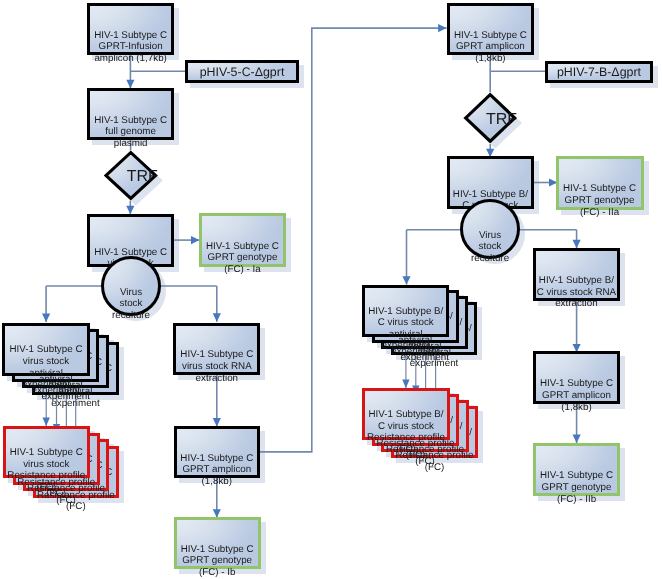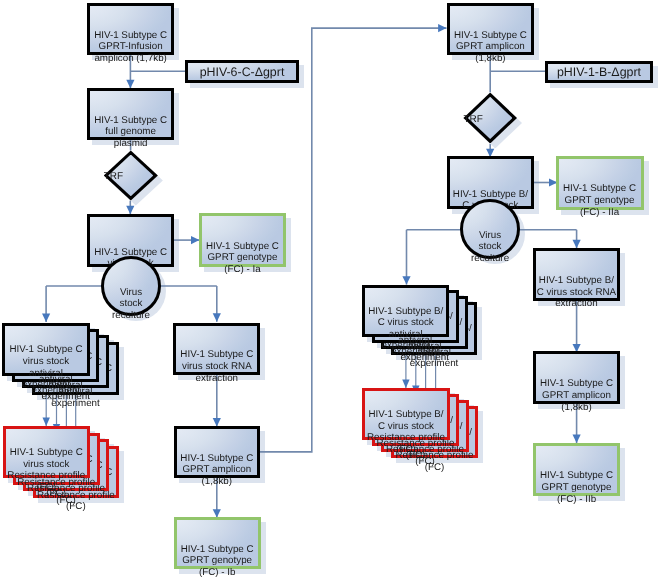--- a/index.html
+++ b/index.html
@@ -31,21 +31,21 @@
   .greenbox { border:3.4px solid #92c56b; }
   .redbox   { border:3.3px solid #d81414; }
   .labeltext { font-size:12.4px; line-height:13px; }
   .labeltext .lbl { top:1px !important; }
   .shadow { position:absolute; background:#dce3ee; }
   .dmd { position:absolute; }
   .dmd > div { position:absolute; left:0; top:0; }
   .dmd-shadow { background:#dce3ee; clip-path:polygon(50% 0, 100% 50%, 50% 100%, 0 50%); }
   .dmd-border { background:#000; clip-path:polygon(50% 0, 100% 50%, 50% 100%, 0 50%); }
   .dmd-fill { clip-path:polygon(50% 0, 100% 50%, 50% 100%, 0 50%); }
-  .dmd-label { text-align:left; font-size:10px; color:#1a1a1a; transform:translateZ(0); }
+  .dmd-label { text-align:right; font-size:16px; color:#1a1a1a; transform:translateZ(0); }
   .circ { border-radius:50%; }
   .stackwrap { position:absolute; }
   .stackwrap .node { position:absolute; }
 </style>
 </head>
 <body>
 
 <div id="canvas">
 
   <svg class="layer" id="wires" viewBox="0 0 662 579" width="662" height="579">
@@ -260,21 +260,21 @@
 Resistance profile
 (FC)</span>
   </div>
   </div>
   <div class="node boxfill blackbox" style="left:87.1px;top:3px;width:87.1px;height:52.4px;">
     <span class="lbl">HIV-1 Subtype C
 GPRT-Infusion
 amplicon (1,7kb)</span>
   </div>
   <div class="node boxfill blackbox labeltext" style="left:185.3px;top:60.3px;width:113.4px;height:22.5px;">
-    <span class="lbl">pHIV-6-C-Δgprt</span>
+    <span class="lbl">pHIV-5-C-Δgprt</span>
   </div>
   <div class="node boxfill blackbox" style="left:87.1px;top:87.5px;width:87.1px;height:52.9px;">
     <span class="lbl">HIV-1 Subtype C
 full genome
 plasmid</span>
   </div>
   <div class="node boxfill blackbox" style="left:87.2px;top:213.7px;width:86.9px;height:52.9px;">
     <span class="lbl">HIV-1 Subtype C
 virus stock</span>
   </div>
@@ -297,21 +297,21 @@
     <span class="lbl">HIV-1 Subtype C
 GPRT genotype
 (FC) - Ib</span>
   </div>
   <div class="node boxfill blackbox" style="left:447px;top:3px;width:86.8px;height:52.4px;">
     <span class="lbl">HIV-1 Subtype C
 GPRT amplicon
 (1,8kb)</span>
   </div>
   <div class="node boxfill blackbox labeltext" style="left:545.3px;top:60.6px;width:107.4px;height:22.2px;">
-    <span class="lbl">pHIV-1-B-Δgprt</span>
+    <span class="lbl">pHIV-7-B-Δgprt</span>
   </div>
   <div class="node boxfill blackbox" style="left:446.9px;top:156px;width:87px;height:52.8px;">
     <span class="lbl">HIV-1 Subtype B/
 C virus stock</span>
   </div>
   <div class="node boxfill greenbox" style="left:555.5px;top:155.9px;width:88px;height:53.8px;">
     <span class="lbl">HIV-1 Subtype C
 GPRT genotype
 (FC) - IIa</span>
   </div>

